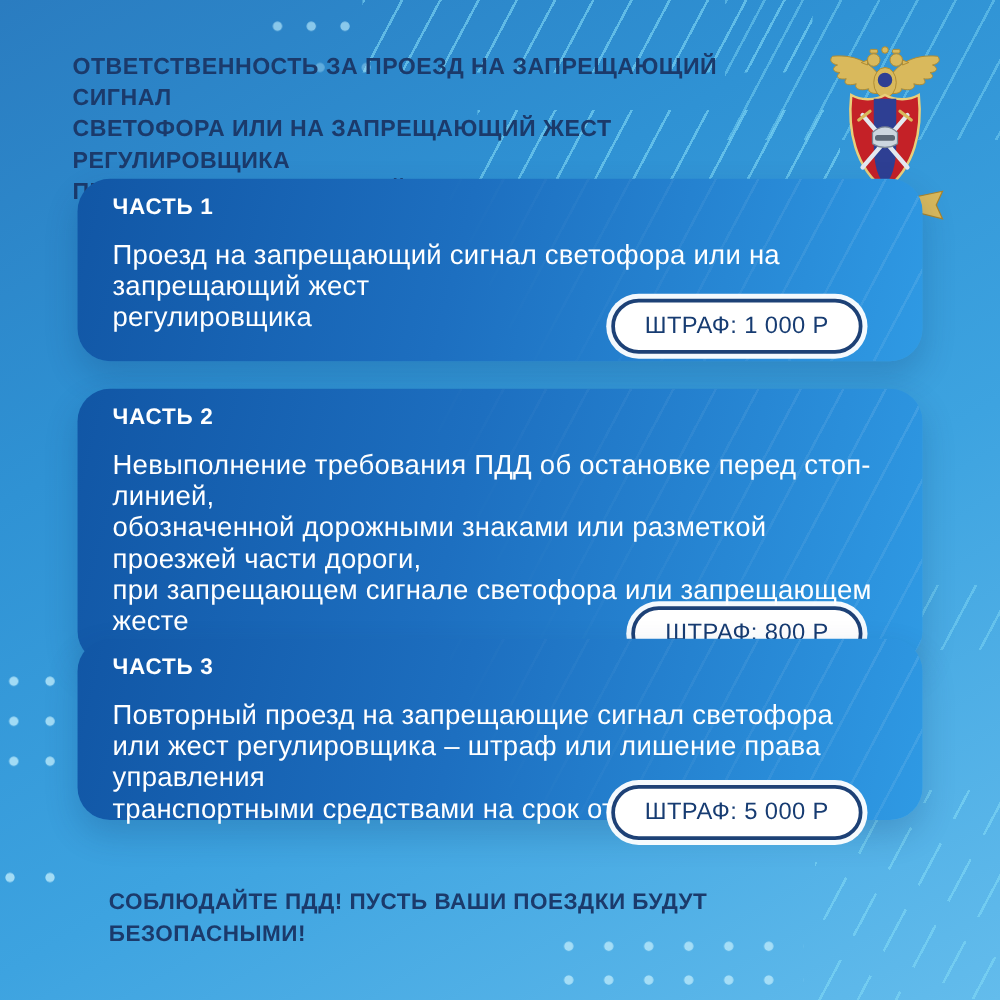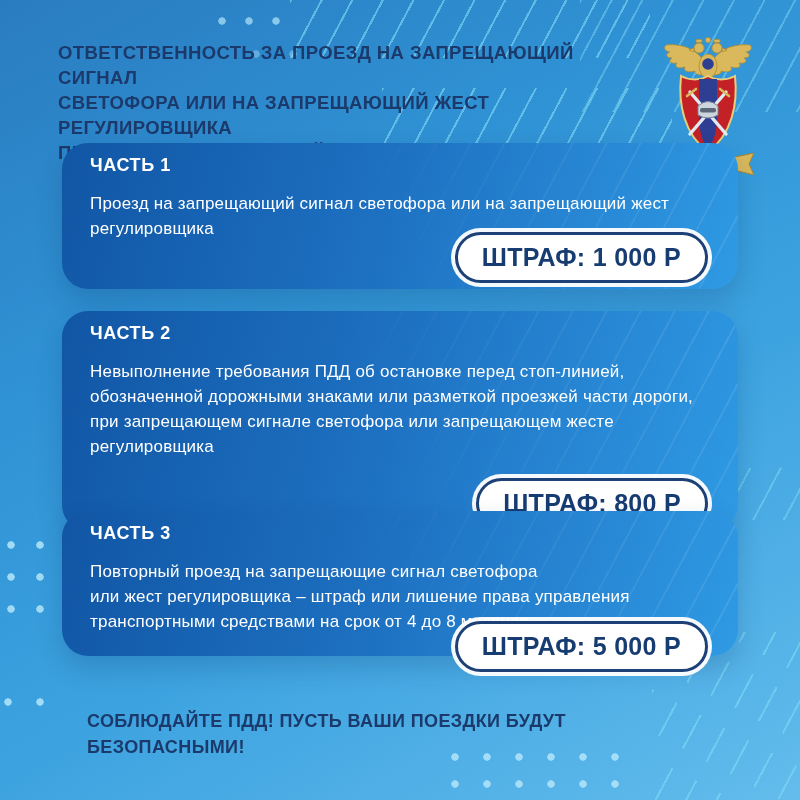--- a/index.html
+++ b/index.html
@@ -52,27 +52,27 @@
     box-shadow:0 12px 26px rgba(9,45,96,.20);
     padding:12px 28px;color:var(--card-text);}
   .card-decor{position:absolute;inset:0;border-radius:inherit;overflow:hidden;pointer-events:none;
     background-image:repeating-linear-gradient(118deg,rgba(255,255,255,.10) 0 2px,rgba(255,255,255,0) 2px 30px);
     -webkit-mask-image:linear-gradient(245deg,#000 0%,transparent 55%);
     mask-image:linear-gradient(245deg,#000 0%,transparent 55%);}
   .card-1{top:143px;height:146px;}
   .card-2{top:311px;height:220px;}
   .card-3{top:511px;height:145px;}
   .card-title{position:relative;font-size:18px;font-weight:700;letter-spacing:.6px;margin-bottom:15px;}
-  .card-body{position:relative;font-size:17px;line-height:25px;letter-spacing:.2px;white-space:pre-line;}
+  .card-body{position:relative;font-size:22px;line-height:25px;letter-spacing:.2px;white-space:pre-line;}
   .pill{
-    position:absolute;right:30px;
+    position:absolute;right:48px;
     background:var(--badge-bg);color:var(--badge-text);
     border:3px solid #1d4176;border-radius:999px;
     box-shadow:0 0 0 4px rgba(255,255,255,.95);
-    font-size:25px;font-weight:700;letter-spacing:.3px;
+    font-size:19px;font-weight:400;letter-spacing:.3px;
     padding:8px 24px;white-space:nowrap;}
   .pill-1{bottom:6px;}
   .pill-2{bottom:2px;}
   .pill-3{bottom:-16px;}
 </style>
 </head>
 <body>
 
 <div id="canvas">
 

